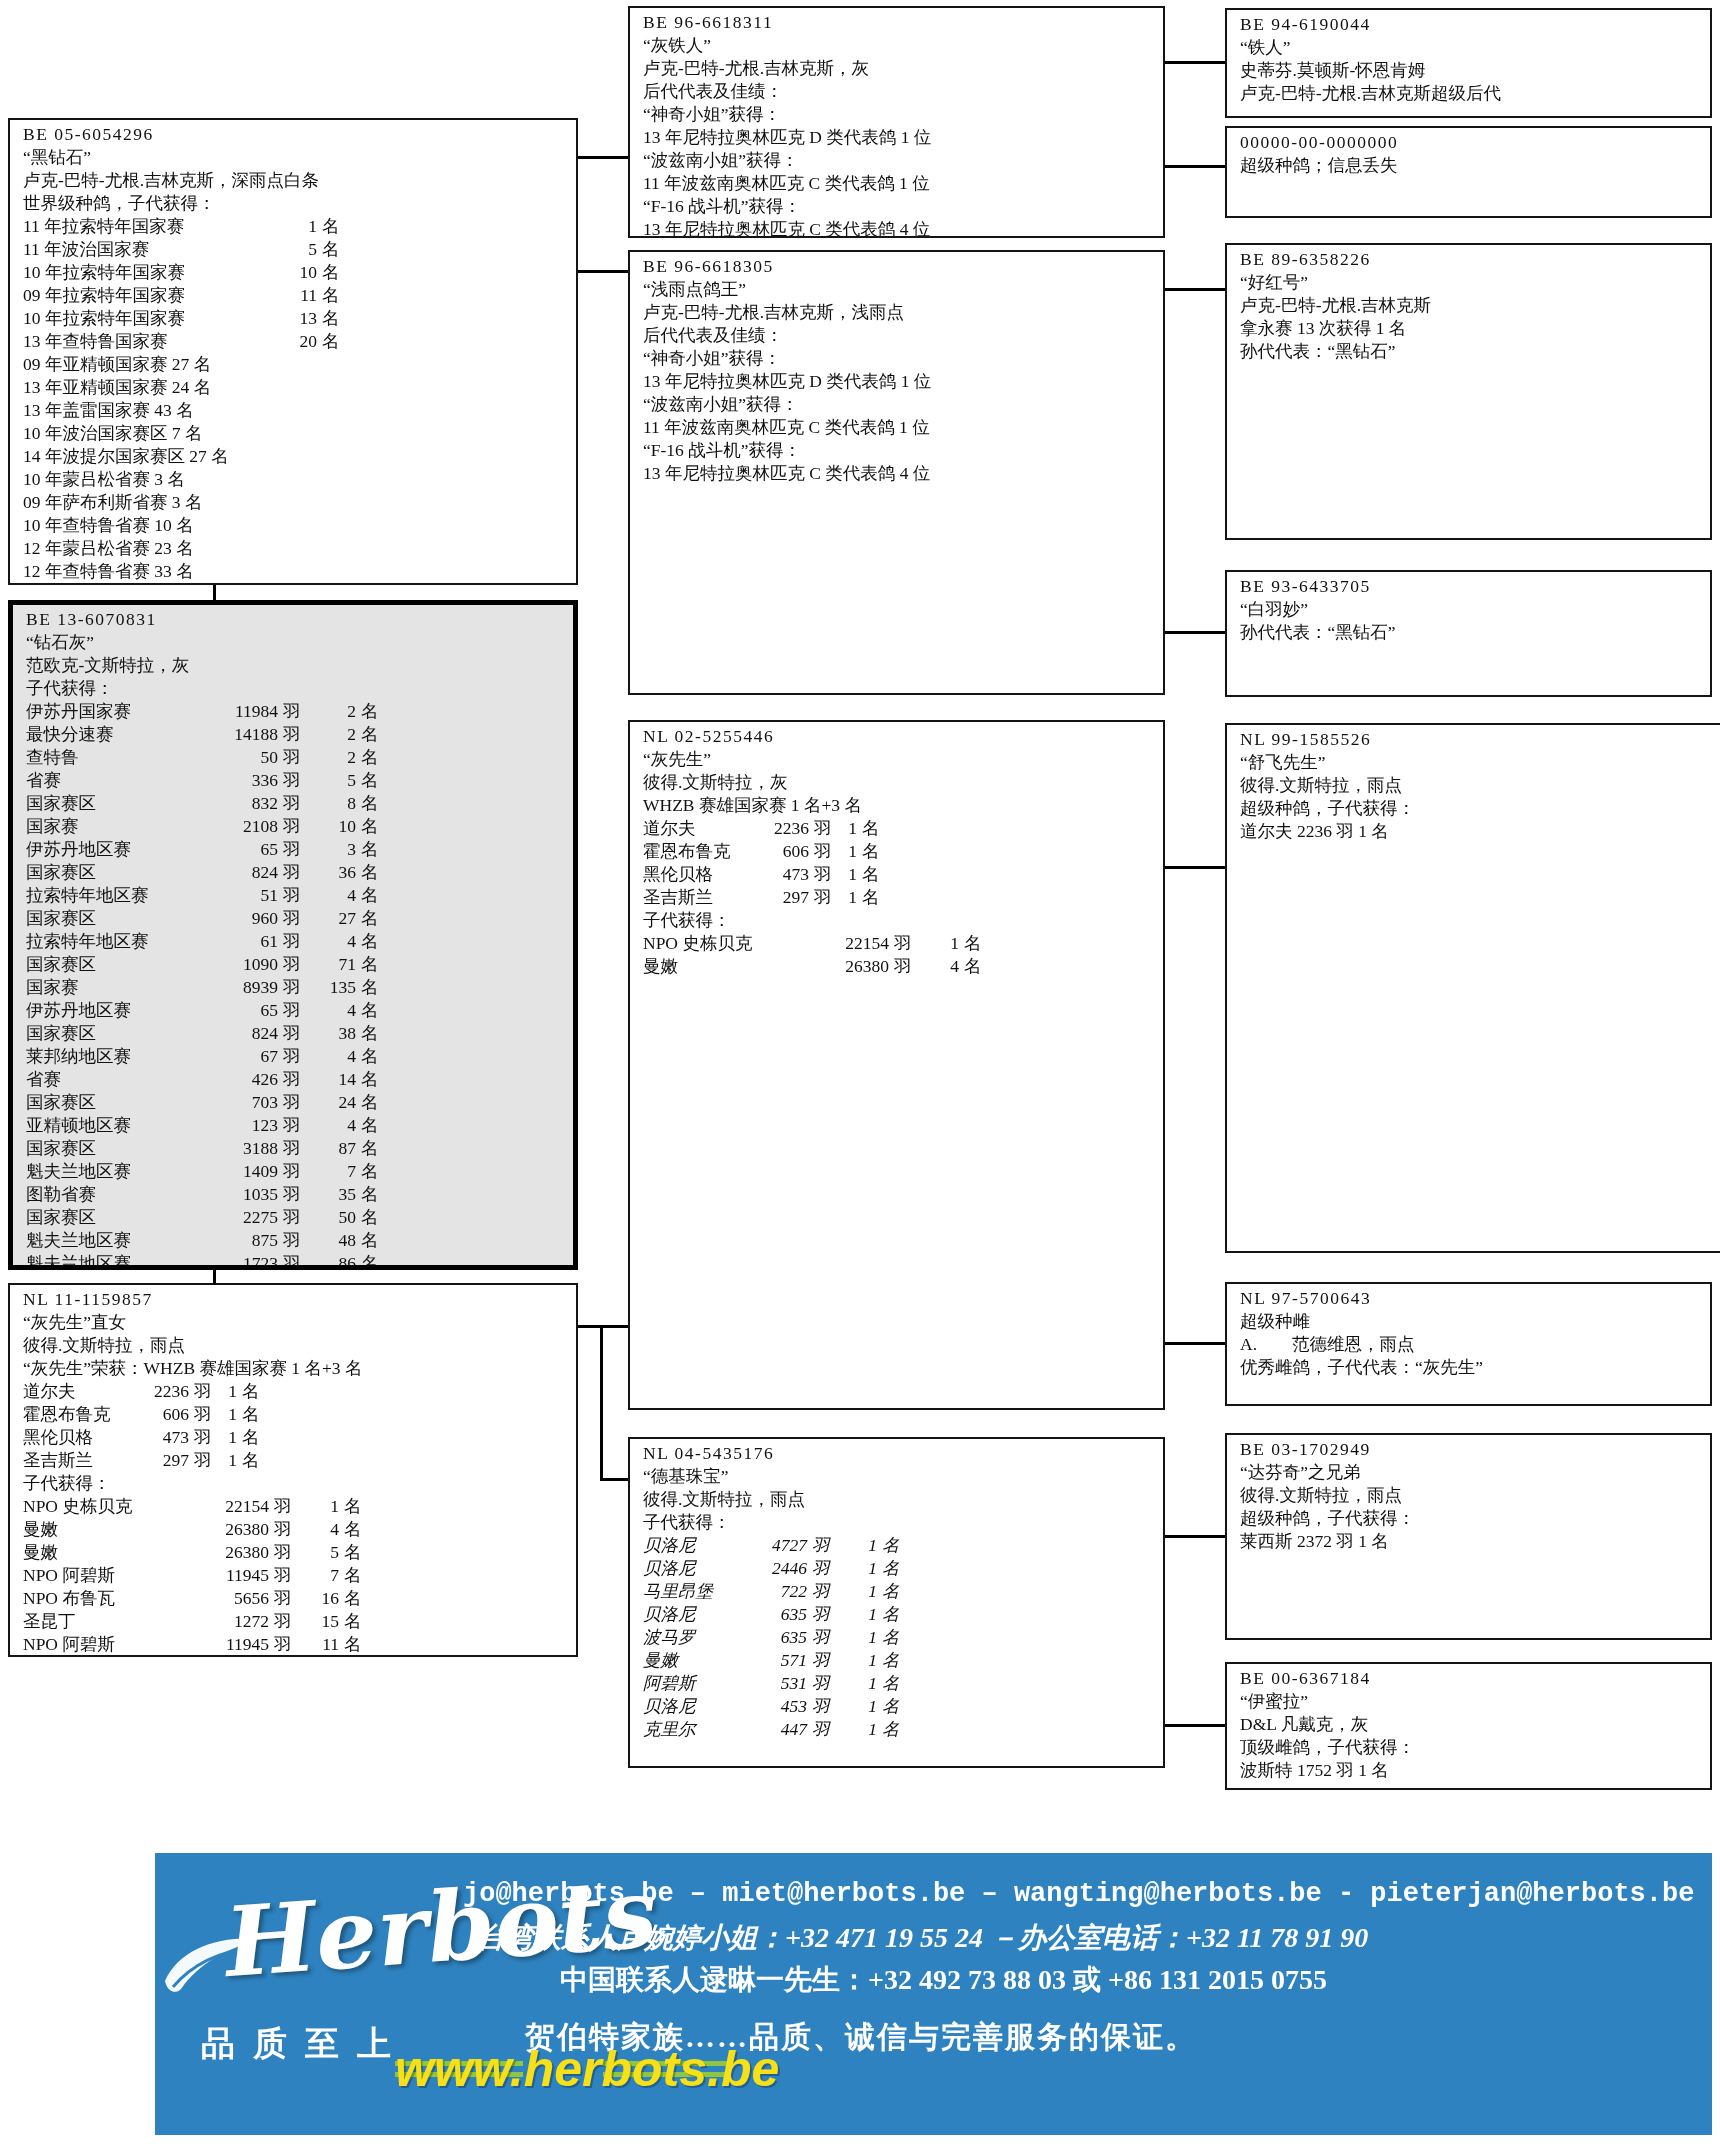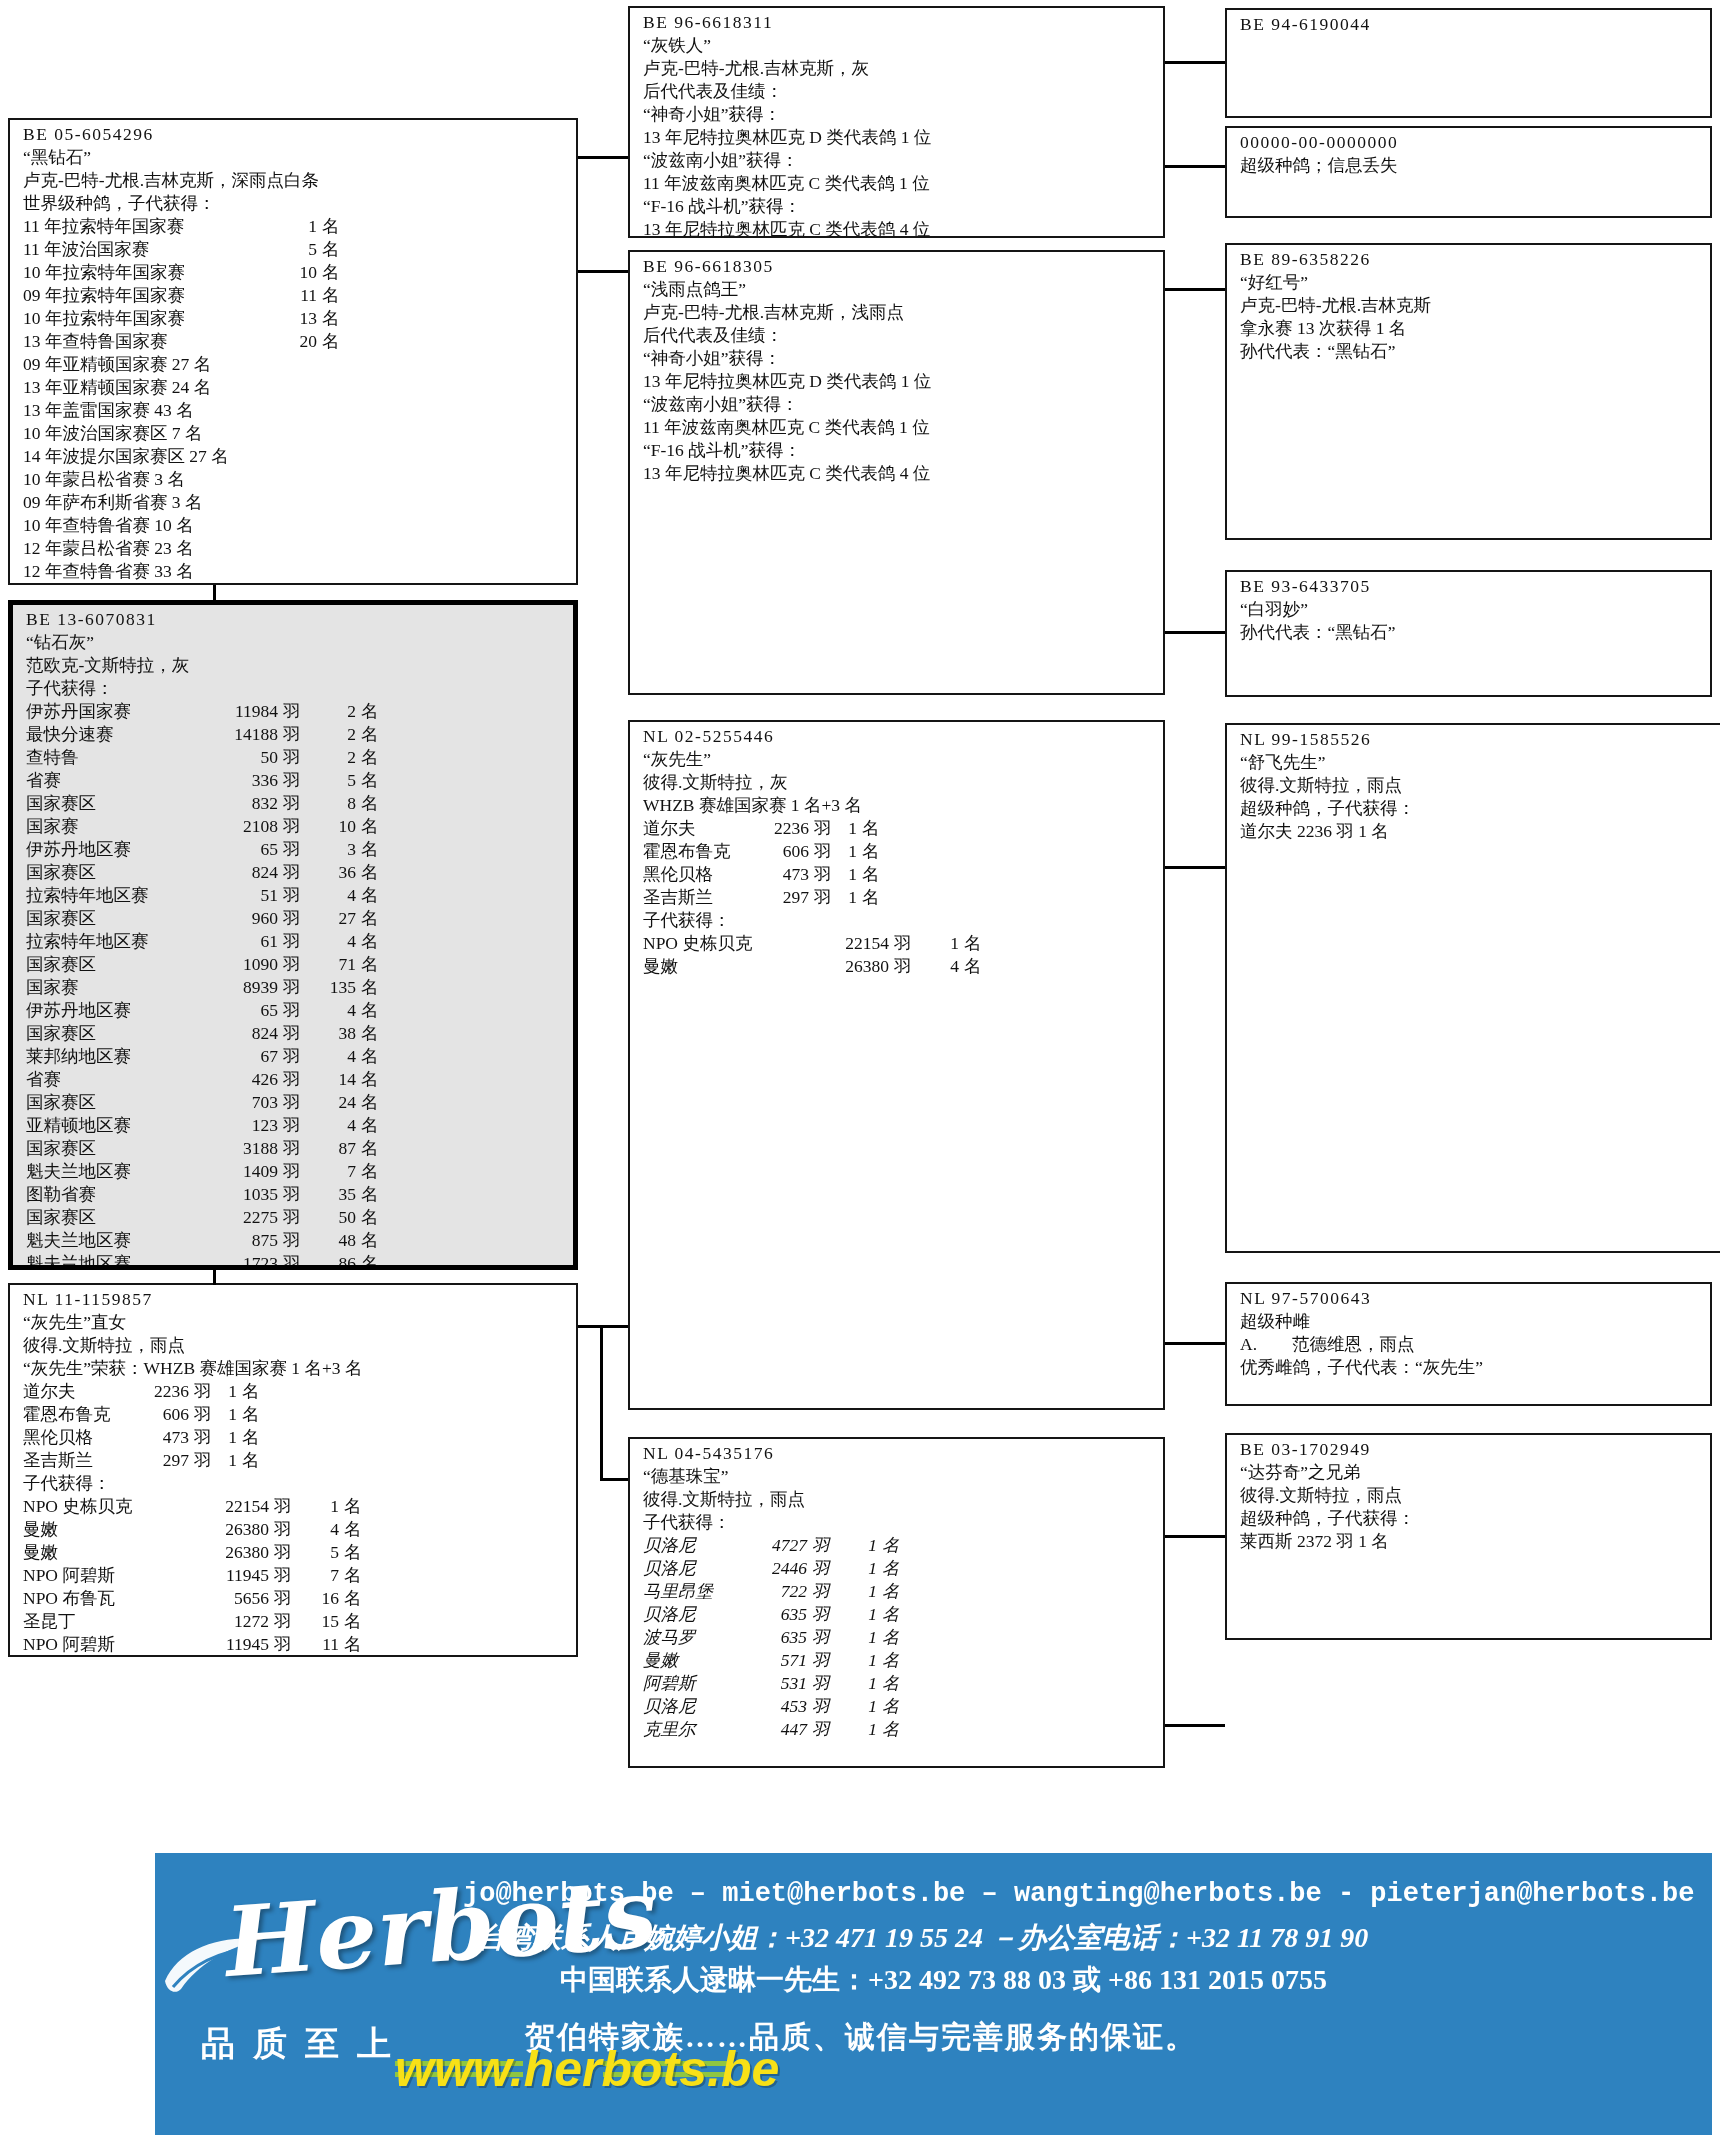--- a/index.html
+++ b/index.html
@@ -513,20 +513,25 @@
           <span class="num">447</span>
           <span class="u">羽</span>
           <span class="num">1</span>
           <span class="u">名</span>
         </div>
       </div>
   </div>
 
   <div class="box" style="left:1225px;top:8px;width:487px;height:110px">
     <div class="ring">BE 94-6190044</div>
+    <div>
+        <div class="ln">“铁人”</div>
+        <div class="ln">史蒂芬.莫顿斯-怀恩肯姆</div>
+        <div class="ln">卢克-巴特-尤根.吉林克斯超级后代</div>
+      </div>
   </div>
 
   <div class="box" style="left:1225px;top:126px;width:487px;height:92px">
     <div class="ring">00000-00-0000000</div>
     <div>
         <div class="ln">超级种鸽；信息丢失</div>
       </div>
   </div>
 
   <div class="box" style="left:1225px;top:243px;width:487px;height:297px">
@@ -569,20 +574,29 @@
   <div class="box" style="left:1225px;top:1433px;width:487px;height:207px">
     <div class="ring">BE 03-1702949</div>
     <div>
         <div class="ln">“达芬奇”之兄弟</div>
         <div class="ln">彼得.文斯特拉，雨点</div>
         <div class="ln">超级种鸽，子代获得：</div>
         <div class="ln">莱西斯 2372 羽 1 名</div>
       </div>
   </div>
 
+  <div class="box" style="left:1225px;top:1662px;width:487px;height:128px">
+    <div class="ring">BE 00-6367184</div>
+    <div>
+        <div class="ln">“伊蜜拉”</div>
+        <div class="ln">D&amp;L 凡戴克，灰</div>
+        <div class="ln">顶级雌鸽，子代获得：</div>
+        <div class="ln">波斯特 1752 羽 1 名</div>
+      </div>
+  </div>
 
   <div class="conn" style="left:213px;top:585px;width:3px;height:17px"></div>
   <div class="conn" style="left:213px;top:1268px;width:3px;height:17px"></div>
   <div class="conn" style="left:578px;top:156px;width:50px;height:3px"></div>
   <div class="conn" style="left:578px;top:270px;width:50px;height:3px"></div>
   <div class="conn" style="left:578px;top:1325px;width:50px;height:3px"></div>
   <div class="conn" style="left:600px;top:1325px;width:3px;height:156px"></div>
   <div class="conn" style="left:600px;top:1478px;width:28px;height:3px"></div>
   <div class="conn" style="left:1165px;top:61px;width:60px;height:3px"></div>
   <div class="conn" style="left:1165px;top:165px;width:60px;height:3px"></div>

